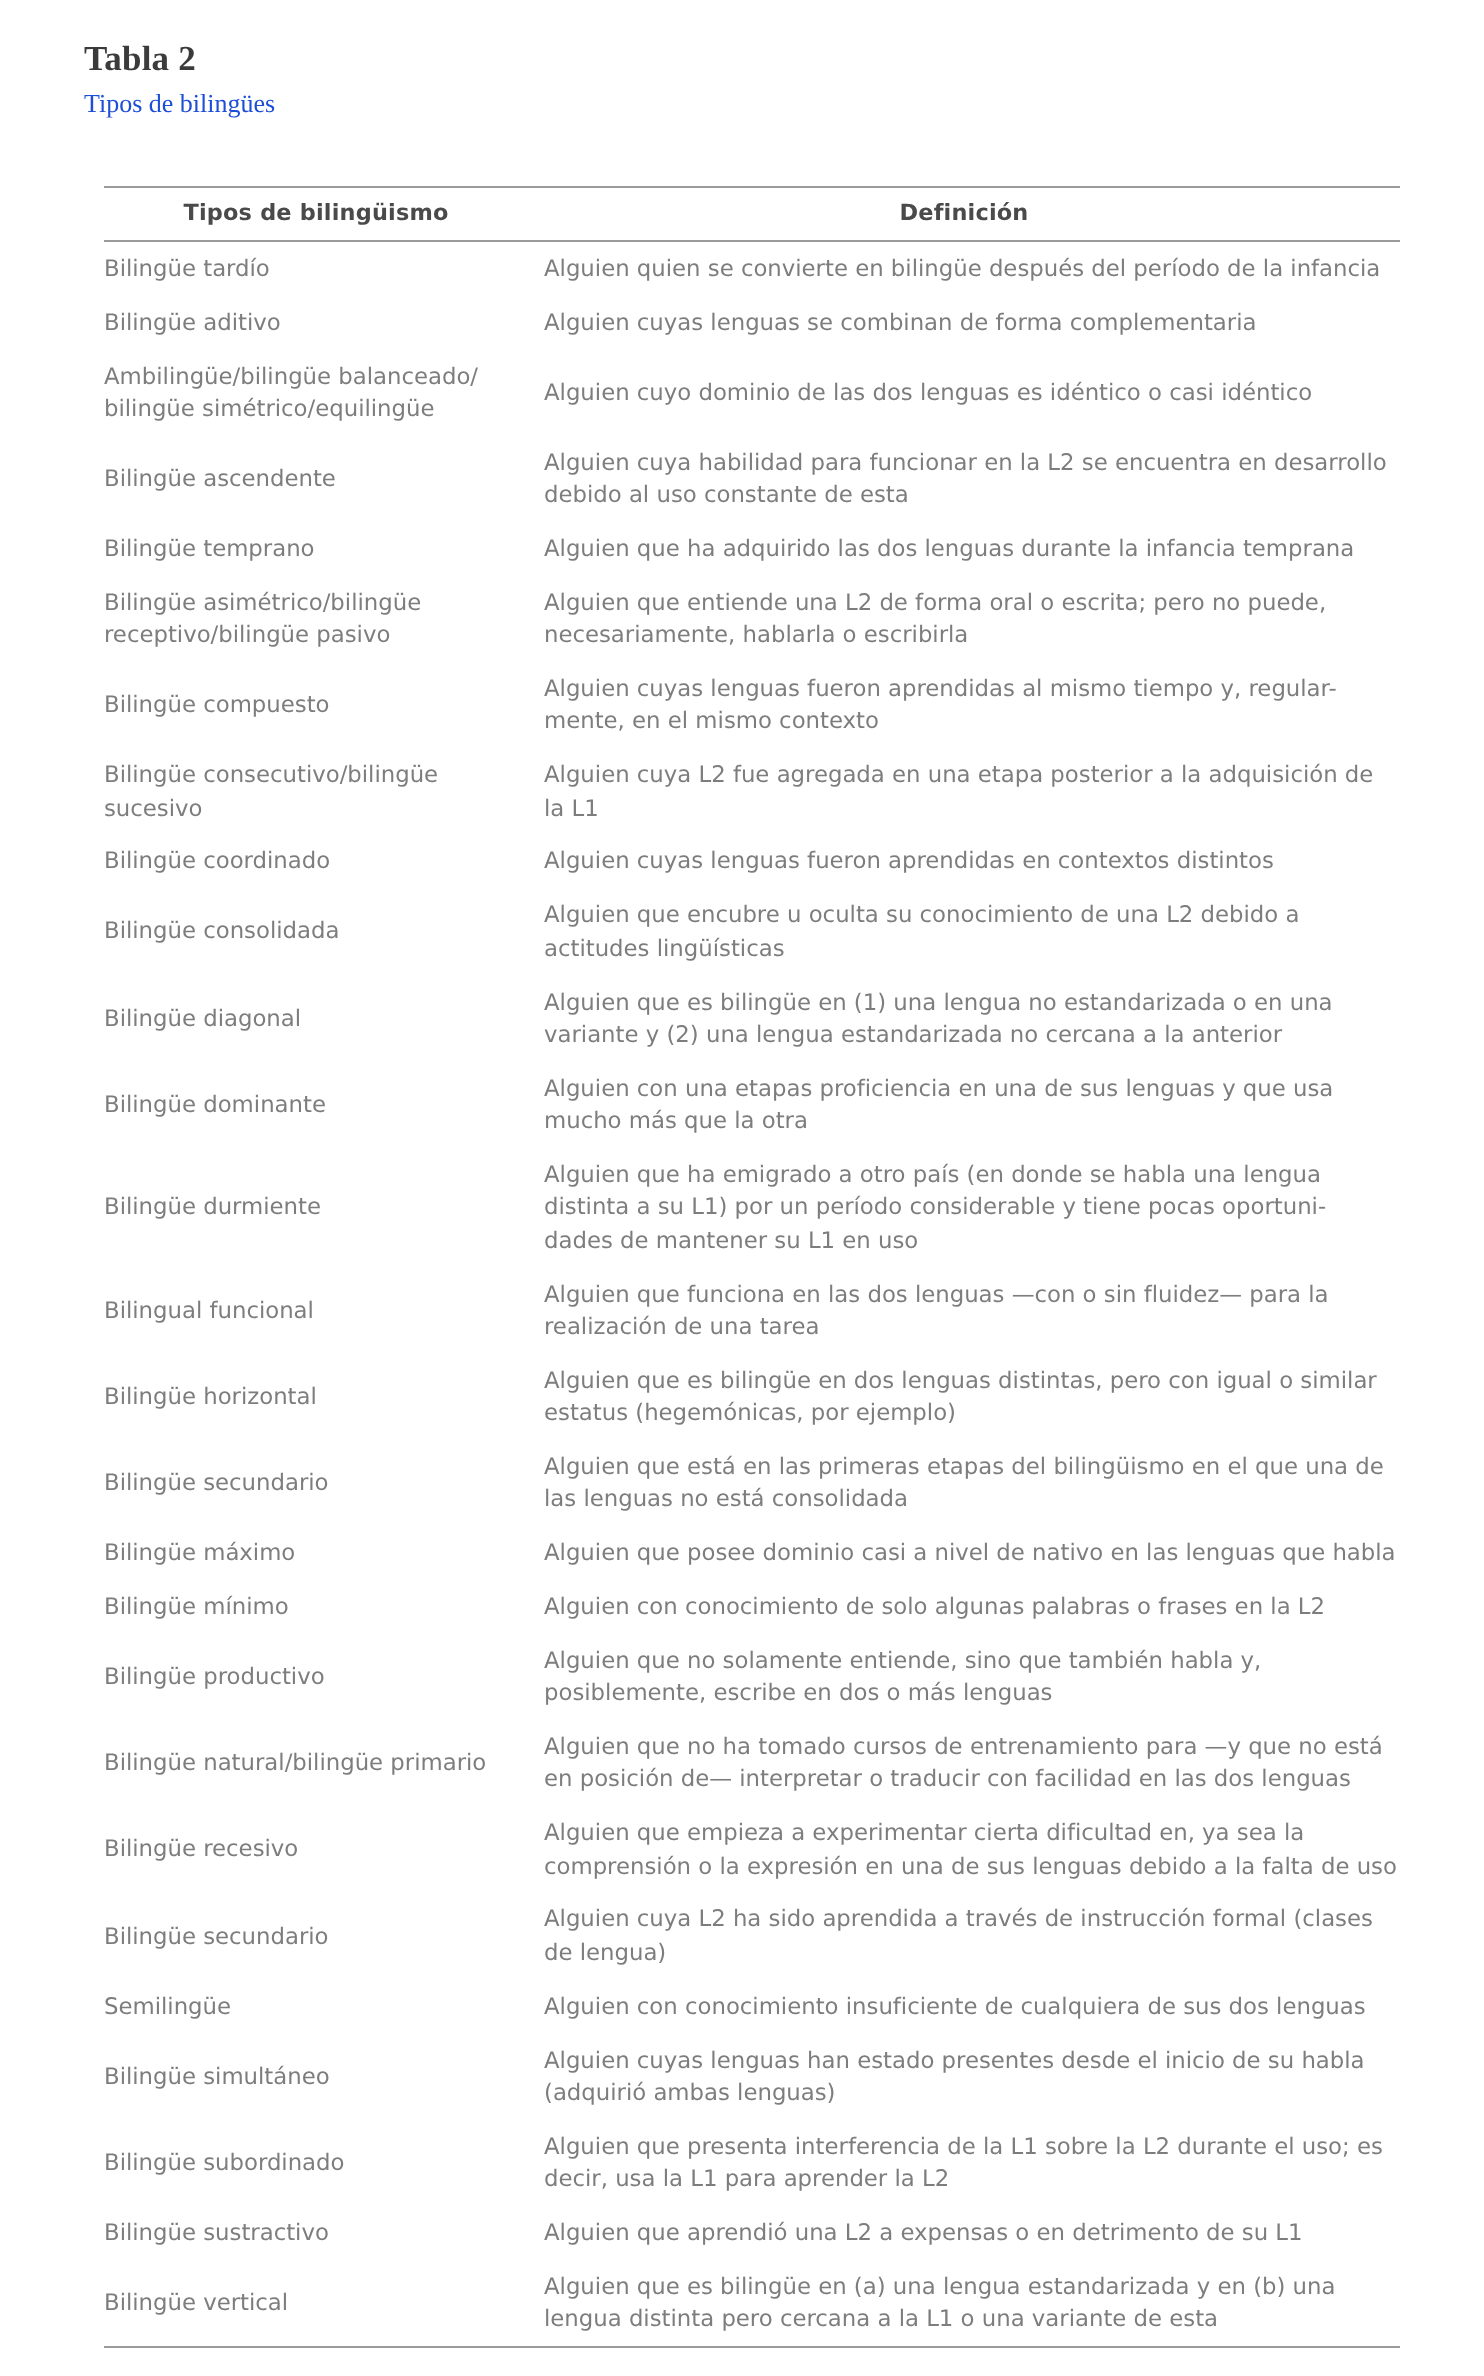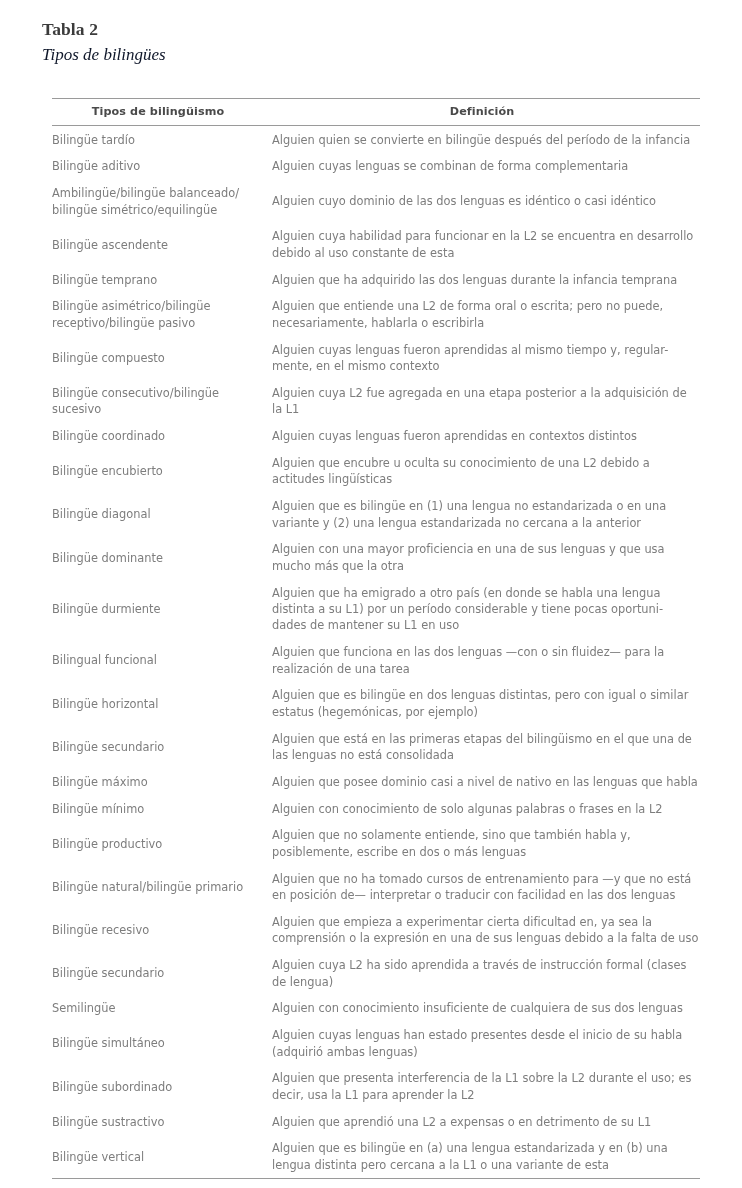--- a/index.html
+++ b/index.html
@@ -30,23 +30,22 @@
   .table-number {
     font-family: "Liberation Serif", "DejaVu Serif", serif;
     font-weight: bold;
     font-size: 17.5px;
     color: #3b3b3b;
     line-height: 1.35;
     letter-spacing: 0.1px;
   }
   .table-caption {
     font-family: "Liberation Serif", "DejaVu Serif", serif;
-    font-style: italic;
-    font-size: 17px;
-    color: #0f172a;
+    font-size: 13px;
+    color: #1d4ed8;
     line-height: 1.4;
     margin-top: 1px;
   }
 
   
   .table-wrap {
     margin: 32px 52px 0 52px;
   }
   table.apa {
     width: 648px;
@@ -136,30 +135,30 @@
           </tr>
           <tr>
             <td class="type">Bilingüe consecutivo/bilingüe sucesivo</td>
             <td class="def">Alguien cuya L2 fue agregada en una etapa posterior a la adquisición de la L1</td>
           </tr>
           <tr>
             <td class="type">Bilingüe coordinado</td>
             <td class="def">Alguien cuyas lenguas fueron aprendidas en contextos distintos</td>
           </tr>
           <tr>
-            <td class="type">Bilingüe encubierto</td>
+            <td class="type">Bilingüe consolidada</td>
             <td class="def">Alguien que encubre u oculta su conocimiento de una L2 debido a actitudes lingüísticas</td>
           </tr>
           <tr>
             <td class="type">Bilingüe diagonal</td>
             <td class="def">Alguien que es bilingüe en (1) una lengua no estandarizada o en una variante y (2) una lengua estandarizada no cercana a la anterior</td>
           </tr>
           <tr>
             <td class="type">Bilingüe dominante</td>
-            <td class="def">Alguien con una mayor proficiencia en una de sus lenguas y que usa mucho más que la otra</td>
+            <td class="def">Alguien con una etapas proficiencia en una de sus lenguas y que usa mucho más que la otra</td>
           </tr>
           <tr>
             <td class="type">Bilingüe durmiente</td>
             <td class="def">Alguien que ha emigrado a otro país (en donde se habla una lengua distinta a su L1) por un período considerable y tiene pocas oportuni- dades de mantener su L1 en uso</td>
           </tr>
           <tr>
             <td class="type">Bilingual funcional</td>
             <td class="def">Alguien que funciona en las dos lenguas —con o sin fluidez— para la realización de una tarea</td>
           </tr>
           <tr>

